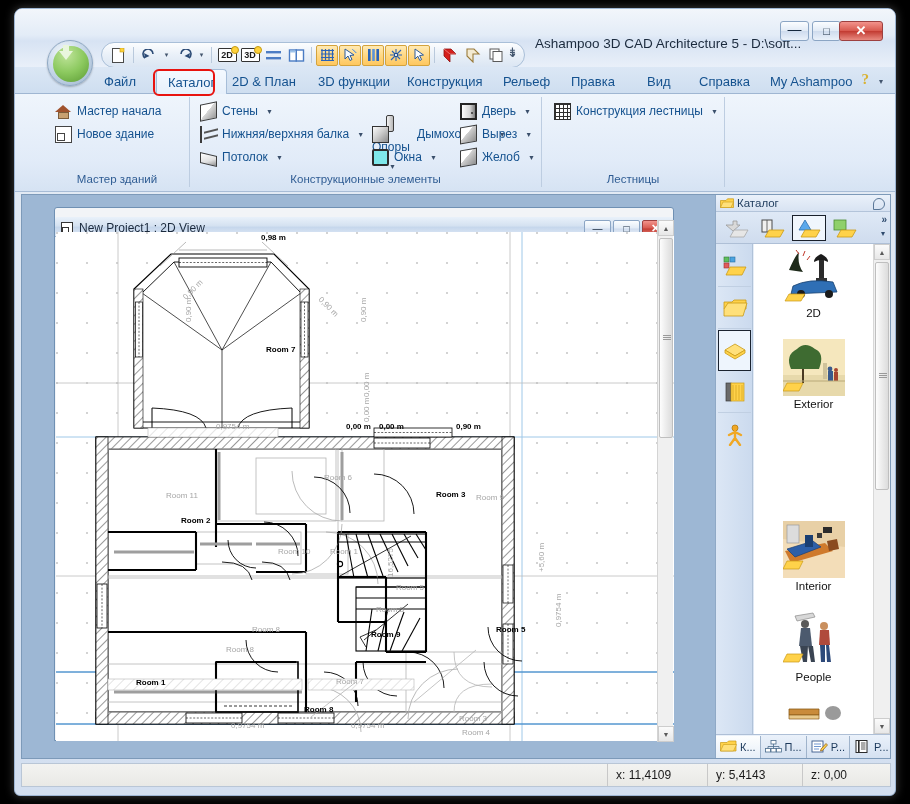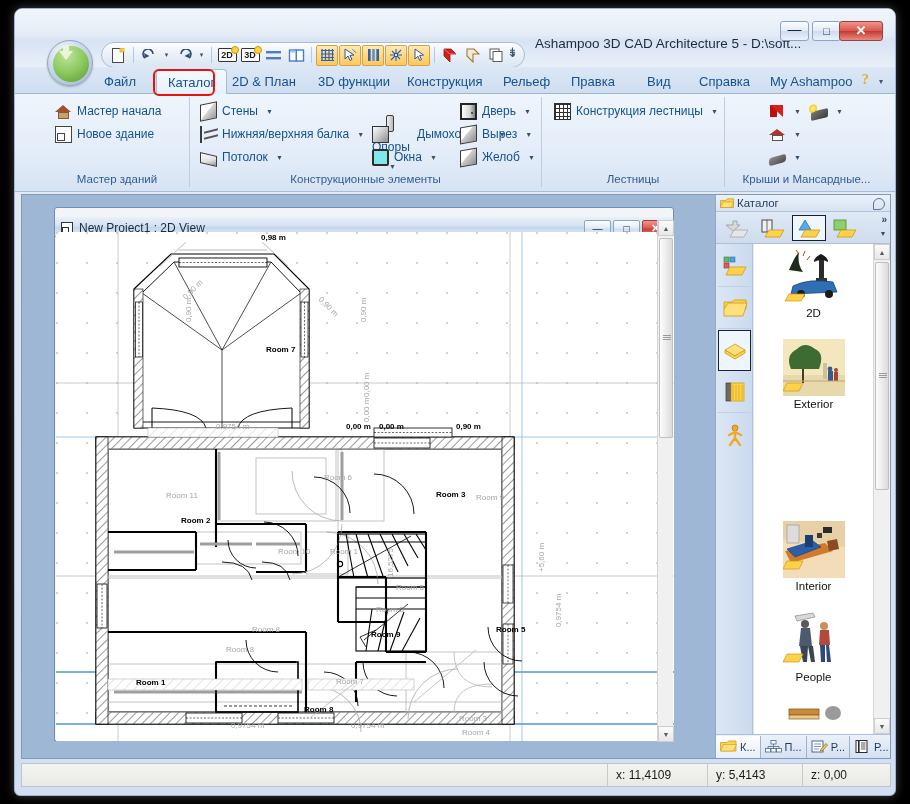--- a/index.html
+++ b/index.html
@@ -672,45 +672,20 @@
 
     <div class="rgroup" style="left:527px; width:183px;">
       <div class="ritem" style="left:10px; top:4px;">
         <span class="icn icn-stairgrid"></span>
         <span class="lbl">Конструкция лестницы</span>
         <span class="drop">▼</span>
       </div>
       <div class="rgroup-title">Лестницы</div>
     </div>
 
-    <div class="rgroup" style="left:710px; width:163px; border-right:none;">
-      <div class="ritem" style="left:42px; top:4px;">
-        <span class="icn icn-roof-red">
-            <i class="r2"></i>
-            <i class="r1"></i>
-          </span>
-        <span class="drop">▼</span>
-      </div>
-      <div class="ritem" style="left:84px; top:4px;">
-        <span class="icn icn-sun"></span>
-        <span class="drop">▼</span>
-      </div>
-      <div class="ritem" style="left:42px; top:27px;">
-        <span class="icn icn-dormer">
-            <i class="roof2"></i>
-            <i class="body2"></i>
-          </span>
-        <span class="drop">▼</span>
-      </div>
-      <div class="ritem" style="left:42px; top:50px;">
-        <span class="icn icn-slab"></span>
-        <span class="drop">▼</span>
-      </div>
-      <div class="rgroup-title">Крыши и Мансардные...</div>
-    </div>
   </div>
 
   <div id="client">
 
     <div id="doc-window">
       <div id="doc-title">
         <div id="doc-icon"></div>
         <div id="doc-title-text">New Project1 : 2D View</div>
         <div class="dbtn" id="dbtn-min">
           <span class="dbtn-glyph">—</span>

